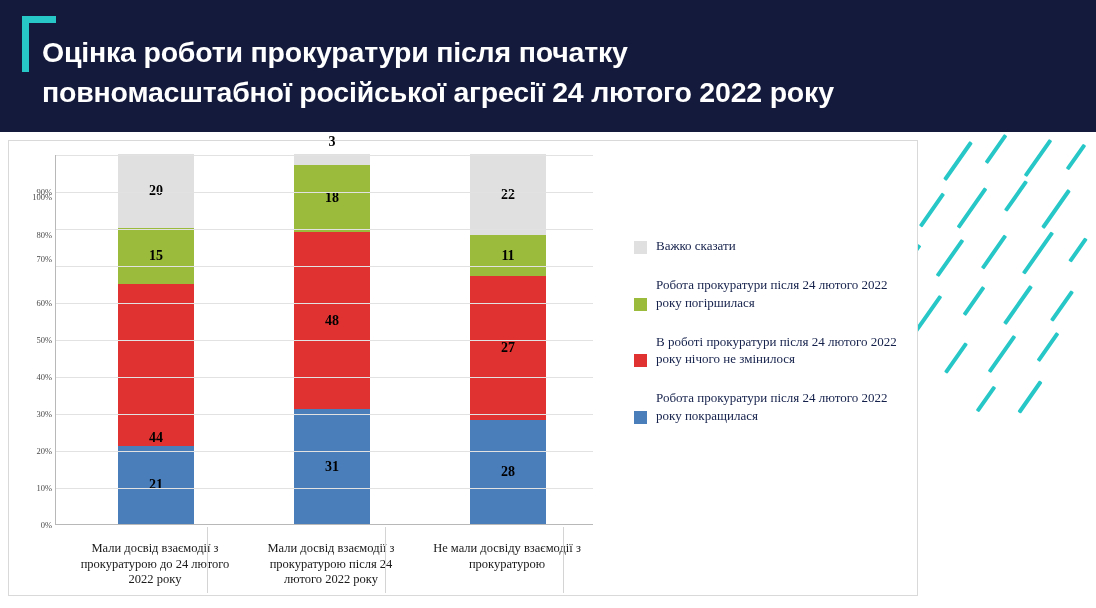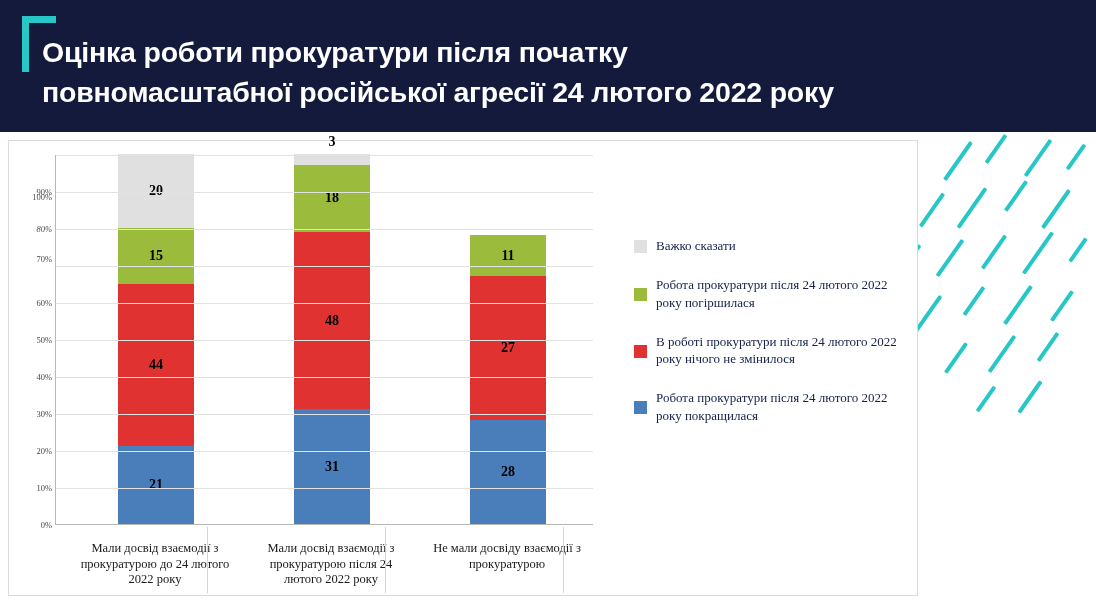--- a/index.html
+++ b/index.html
@@ -157,21 +157,21 @@
 
   
   .legend {
     position: absolute;
     left: 596px;
     top: 96px;
     width: 300px;
   }
   .legend-item {
     display: flex;
-    align-items: center;
+    align-items: flex-end;
     margin-bottom: 22px;
     padding-left: 29px;
   }
   .legend-swatch {
     width: 13px;
     height: 13px;
     flex: 0 0 13px;
     margin-top: 2px;
     margin-right: 9px;
   }
@@ -217,21 +217,21 @@
     <div class="dash" style="left: 132px; top: 246px; height: 38px; background: rgb(39, 199, 199);"></div>
   </div>
 
 <div class="chart-panel">
   <div class="plot-area">
     <div class="bars-layer" id="bars-layer">
         <div class="bar-group" style="left: 62px;">
           <div class="seg" style="bottom: 0px; height: 77.7px; background: rgb(74, 126, 187);">
             <span>21</span>
           </div>
-          <div class="seg" style="bottom: 77.7px; height: 162.8px; background: rgb(224, 51, 49);">
+          <div class="seg" style="bottom: 77.7px; height: 162.8px; background: rgb(224, 51, 49); align-items: flex-end;">
             <span>44</span>
           </div>
           <div class="seg" style="bottom: 240.5px; height: 55.5px; background: rgb(155, 187, 60);">
             <span>15</span>
           </div>
           <div class="seg" style="bottom: 296px; height: 74px; background: rgb(224, 224, 224);">
             <span>20</span>
           </div>
         </div>
         <div class="bar-group" style="left: 238px;">
@@ -249,40 +249,43 @@
         </div>
         <div class="bar-group" style="left: 414px;">
           <div class="seg" style="bottom: 0px; height: 103.6px; background: rgb(74, 126, 187);">
             <span>28</span>
           </div>
           <div class="seg" style="bottom: 103.6px; height: 144.3px; background: rgb(224, 51, 49);">
             <span>27</span>
           </div>
           <div class="seg" style="bottom: 247.9px; height: 40.7px; background: rgb(155, 187, 60);">
             <span>11</span>
+          </div>
+          <div class="seg" style="bottom: 288.6px; height: 81.4px; background: rgb(224, 224, 224);">
+            <span>22</span>
           </div>
         </div>
       </div>
   <div class="ytick" style="top: 370px;">0%</div>
       <div class="gridline" style="top: 333px;"></div>
       <div class="ytick" style="top: 333px;">10%</div>
       <div class="gridline" style="top: 296px;"></div>
       <div class="ytick" style="top: 296px;">20%</div>
       <div class="gridline" style="top: 259px;"></div>
       <div class="ytick" style="top: 259px;">30%</div>
       <div class="gridline" style="top: 222px;"></div>
       <div class="ytick" style="top: 222px;">40%</div>
       <div class="gridline" style="top: 185px;"></div>
       <div class="ytick" style="top: 185px;">50%</div>
       <div class="gridline" style="top: 148px;"></div>
       <div class="ytick" style="top: 148px;">60%</div>
       <div class="gridline" style="top: 111px;"></div>
       <div class="ytick" style="top: 104px;">70%</div>
       <div class="gridline" style="top: 74px;"></div>
-      <div class="ytick" style="top: 74px; font-style: italic;">80%</div>
+      <div class="ytick" style="top: 80px;">80%</div>
       <div class="gridline" style="top: 37px;"></div>
       <div class="ytick" style="top: 37px;">90%</div>
       <div class="gridline" style="top: 0px;"></div>
       <div class="ytick" style="top: 0px; margin-top: 42px;">100%</div>
     </div>
   <div id="axis-labels"></div>
   <div class="legend" id="legend">
       <div class="legend-item">
         <span class="legend-swatch" style="background: rgb(224, 224, 224);"></span>
         <span class="legend-text">Важко сказати</span>

